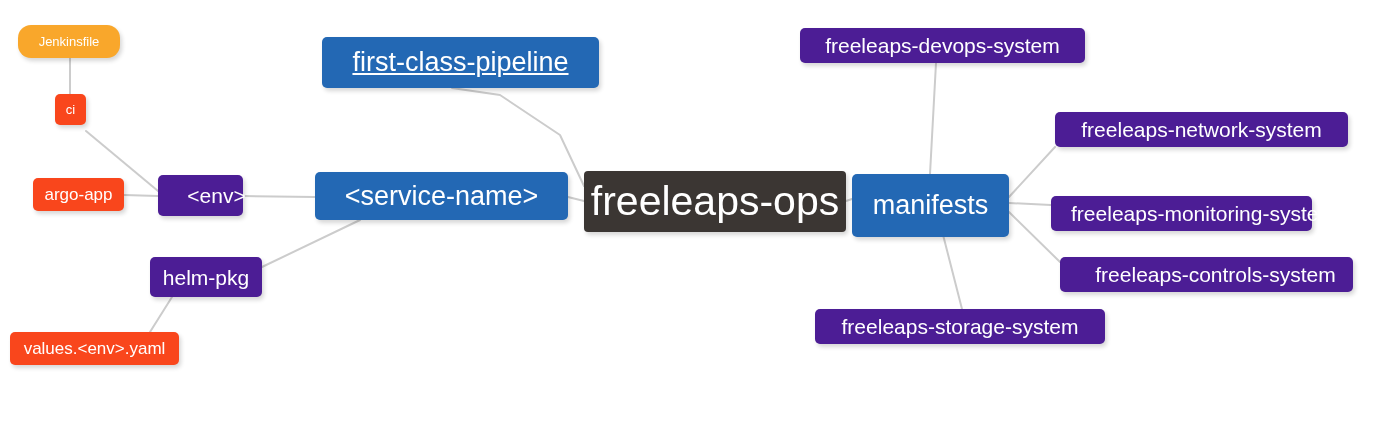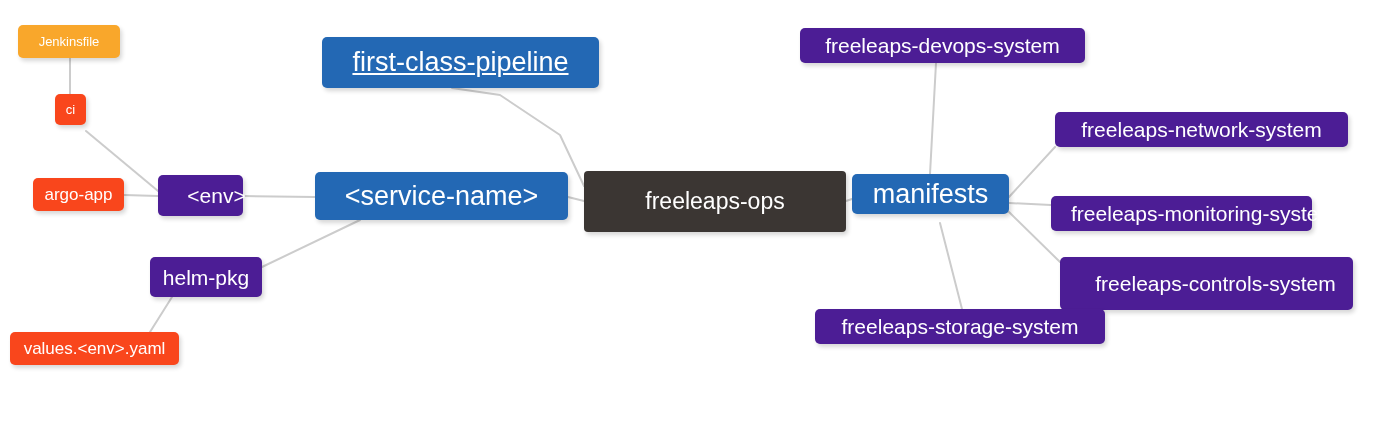--- a/index.html
+++ b/index.html
@@ -39,21 +39,21 @@
     white-space:nowrap;
   }
 
   
   .n-root{ background:#3B3633; font-size:31px; border-radius:4px; }
   .n-blue{ background:#2368B4; }
   .n-green{ background:#4c1d95; }
   .n-orange{ background:#F9A72B; }
   .n-red{ background:#F9461C; }
 
-  .sz-xl{ font-size:23px; }
+  .sz-xl{ font-size:41px; }
   .sz-lg{ font-size:27px; }
   .sz-md{ font-size:21px; }
   .sz-sm{ font-size:17px; }
   .sz-xs{ font-size:13px; }
 </style>
 </head>
 <body>
 
 <div id="canvas">
 
@@ -77,51 +77,51 @@
   <div id="node-layer">
       <div class="node n-root sz-xl" style="left: 584px; top: 171px; width: 262px; height: 61px;">
         <span class="node-label">freeleaps-ops</span>
       </div>
       <div class="node n-blue sz-lg" style="left: 322px; top: 37px; width: 277px; height: 51px; text-decoration: underline;">
         <span class="node-label">first-class-pipeline</span>
       </div>
       <div class="node n-blue sz-lg" style="left: 315px; top: 172px; width: 253px; height: 48px;">
         <span class="node-label">&lt;service-name&gt;</span>
       </div>
-      <div class="node n-blue sz-lg" style="left: 852px; top: 174px; width: 157px; height: 40px;">
+      <div class="node n-blue sz-lg" style="left: 852px; top: 174px; width: 157px; height: 63px;">
         <span class="node-label">manifests</span>
       </div>
       <div class="node n-green sz-md" style="left: 158px; top: 175px; width: 85px; height: 41px; padding-left: 32px;">
         <span class="node-label">&lt;env&gt;</span>
       </div>
       <div class="node n-green sz-md" style="left: 150px; top: 257px; width: 112px; height: 40px;">
         <span class="node-label">helm-pkg</span>
       </div>
       <div class="node n-red sz-xs" style="left: 55px; top: 94px; width: 31px; height: 31px;">
         <span class="node-label">ci</span>
       </div>
       <div class="node n-red sz-sm" style="left: 33px; top: 178px; width: 91px; height: 33px;">
         <span class="node-label">argo-app</span>
       </div>
-      <div class="node n-orange sz-xs" style="left: 18px; top: 25px; width: 102px; height: 33px;">
+      <div class="node n-orange sz-xs" style="left: 18px; top: 25px; width: 102px; height: 33px; border-radius: 13px;">
         <span class="node-label">Jenkinsfile</span>
       </div>
       <div class="node n-red sz-sm" style="left: 10px; top: 332px; width: 169px; height: 33px;">
         <span class="node-label">values.&lt;env&gt;.yaml</span>
       </div>
       <div class="node n-green sz-md" style="left: 800px; top: 28px; width: 285px; height: 35px;">
         <span class="node-label">freeleaps-devops-system</span>
       </div>
       <div class="node n-green sz-md" style="left: 1055px; top: 112px; width: 293px; height: 35px;">
         <span class="node-label">freeleaps-network-system</span>
       </div>
       <div class="node n-green sz-md" style="left: 1051px; top: 196px; width: 261px; height: 35px; padding-left: 44px;">
         <span class="node-label">freeleaps-monitoring-system</span>
       </div>
-      <div class="node n-green sz-md" style="left: 1060px; top: 257px; width: 293px; height: 53px; padding-left: 18px;">
+      <div class="node n-green sz-md" style="left: 1060px; top: 257px; width: 293px; height: 35px; padding-left: 18px;">
         <span class="node-label">freeleaps-controls-system</span>
       </div>
       <div class="node n-green sz-md" style="left: 815px; top: 309px; width: 290px; height: 35px;">
         <span class="node-label">freeleaps-storage-system</span>
       </div>
     </div>
 
 </div>
 
 </body></html>

